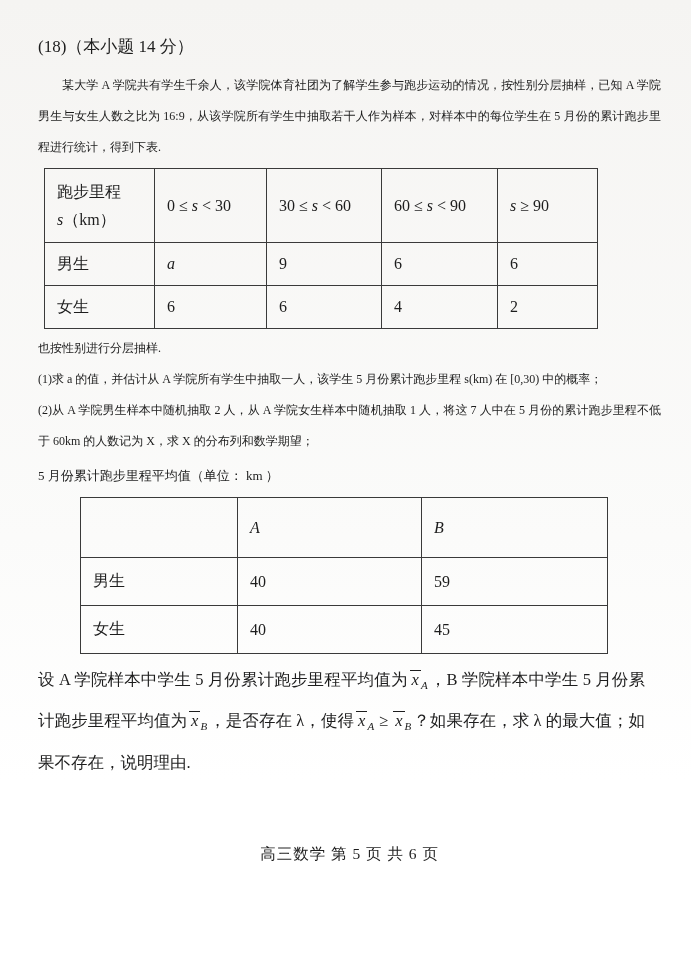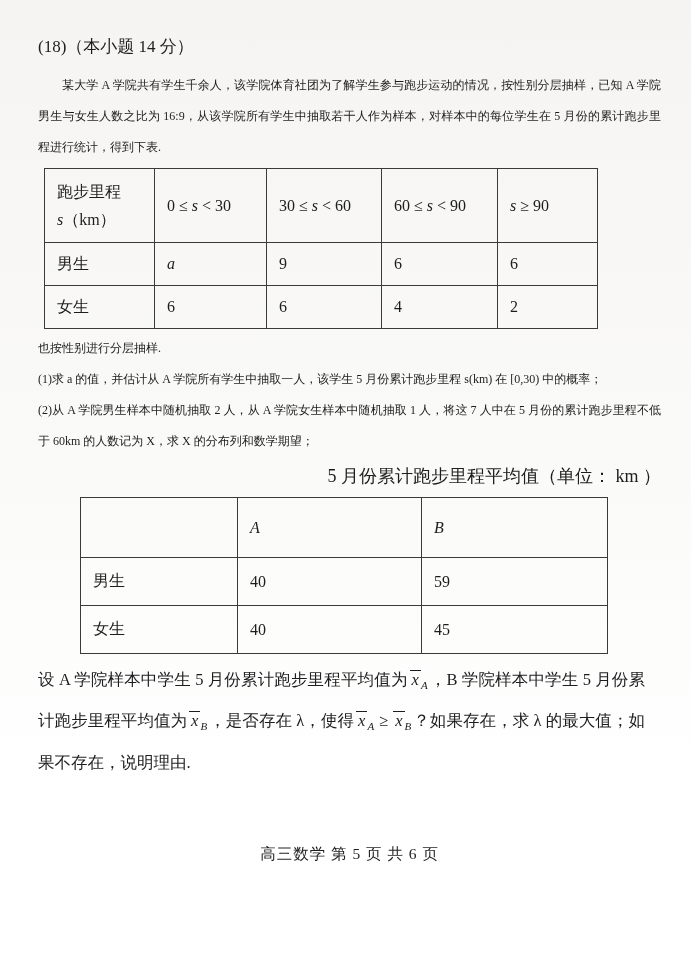--- a/index.html
+++ b/index.html
@@ -32,21 +32,21 @@
   .t1 col:nth-child(1){width:110px;}
   .t1 col:nth-child(2){width:112px;}
   .t1 col:nth-child(3){width:115px;}
   .t1 col:nth-child(4){width:116px;}
   .t1 col:nth-child(5){width:100px;}
   .t1 .hrow th{height:69px;}
   .t1 .drow td{height:38px;}
   .corner div{line-height:28px;}
 
   .t2wrap{margin-top:4px;}
-  .caption{font-size:18px;line-height:30px;margin:0 0 6px 0;text-align:right;}
+  .caption{font-size:13px;line-height:30px;margin:0 0 6px 0;}
   .t2{margin-left:42px;width:527px;}
   .t2 col:nth-child(1){width:157px;}
   .t2 col:nth-child(2){width:184px;}
   .t2 col:nth-child(3){width:186px;}
   .t2 .hrow th{height:55px;}
   .t2 .drow td{height:43px;}
 
   .closing{font-size:16.5px;line-height:35px;text-align:justify;margin:8px 16px 0 0;}
   .xbar{display:inline-block;font-style:italic;margin:0 2px;}
   .xbar .base{display:inline-block;border-top:1.3px solid #1d1d1d;padding:0 2px;line-height:1.15;}

